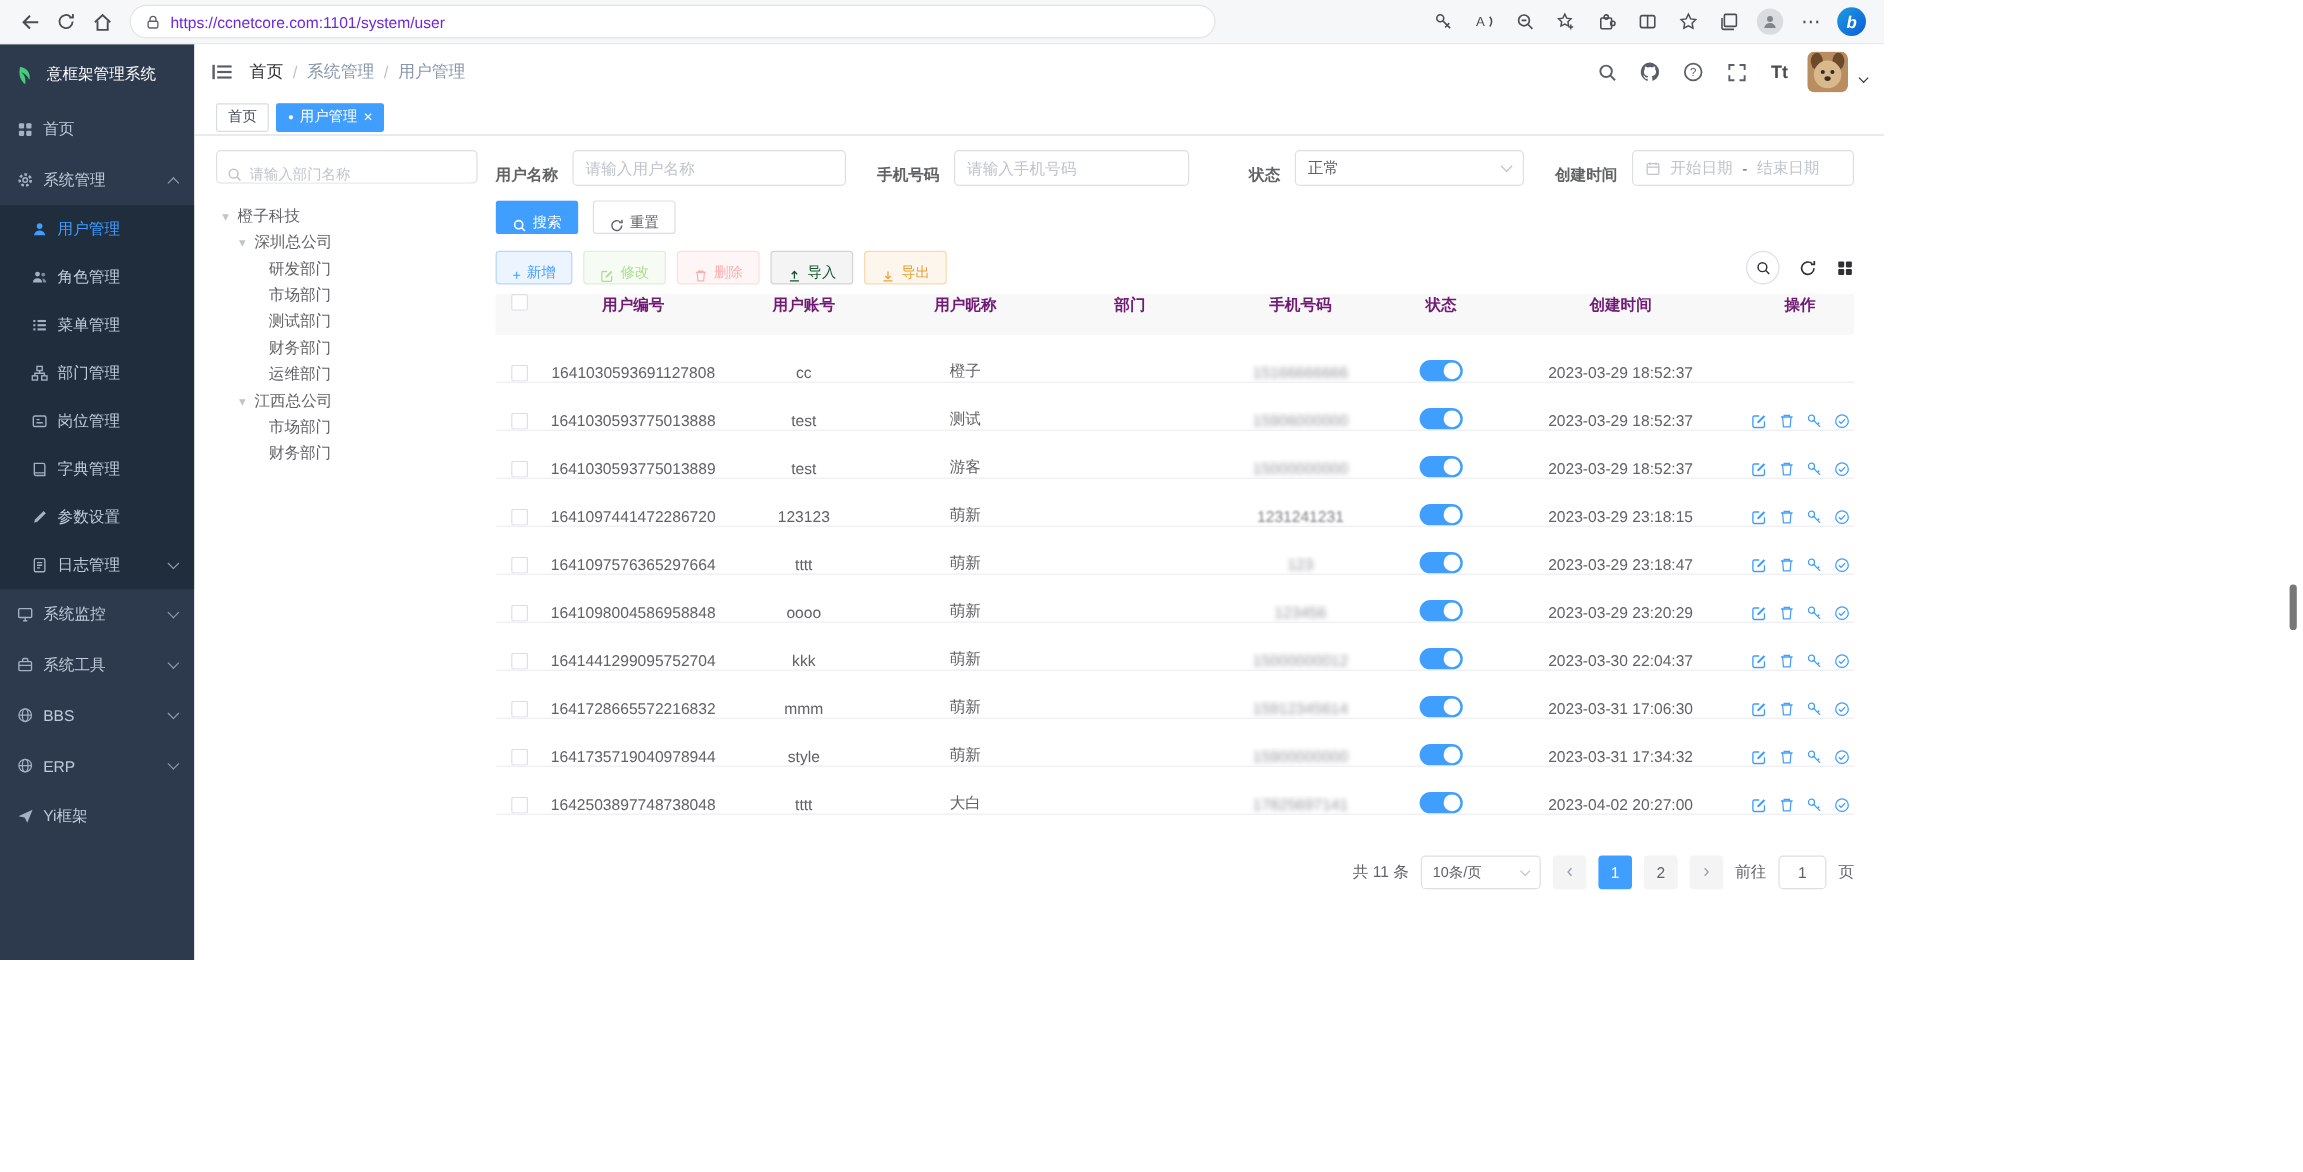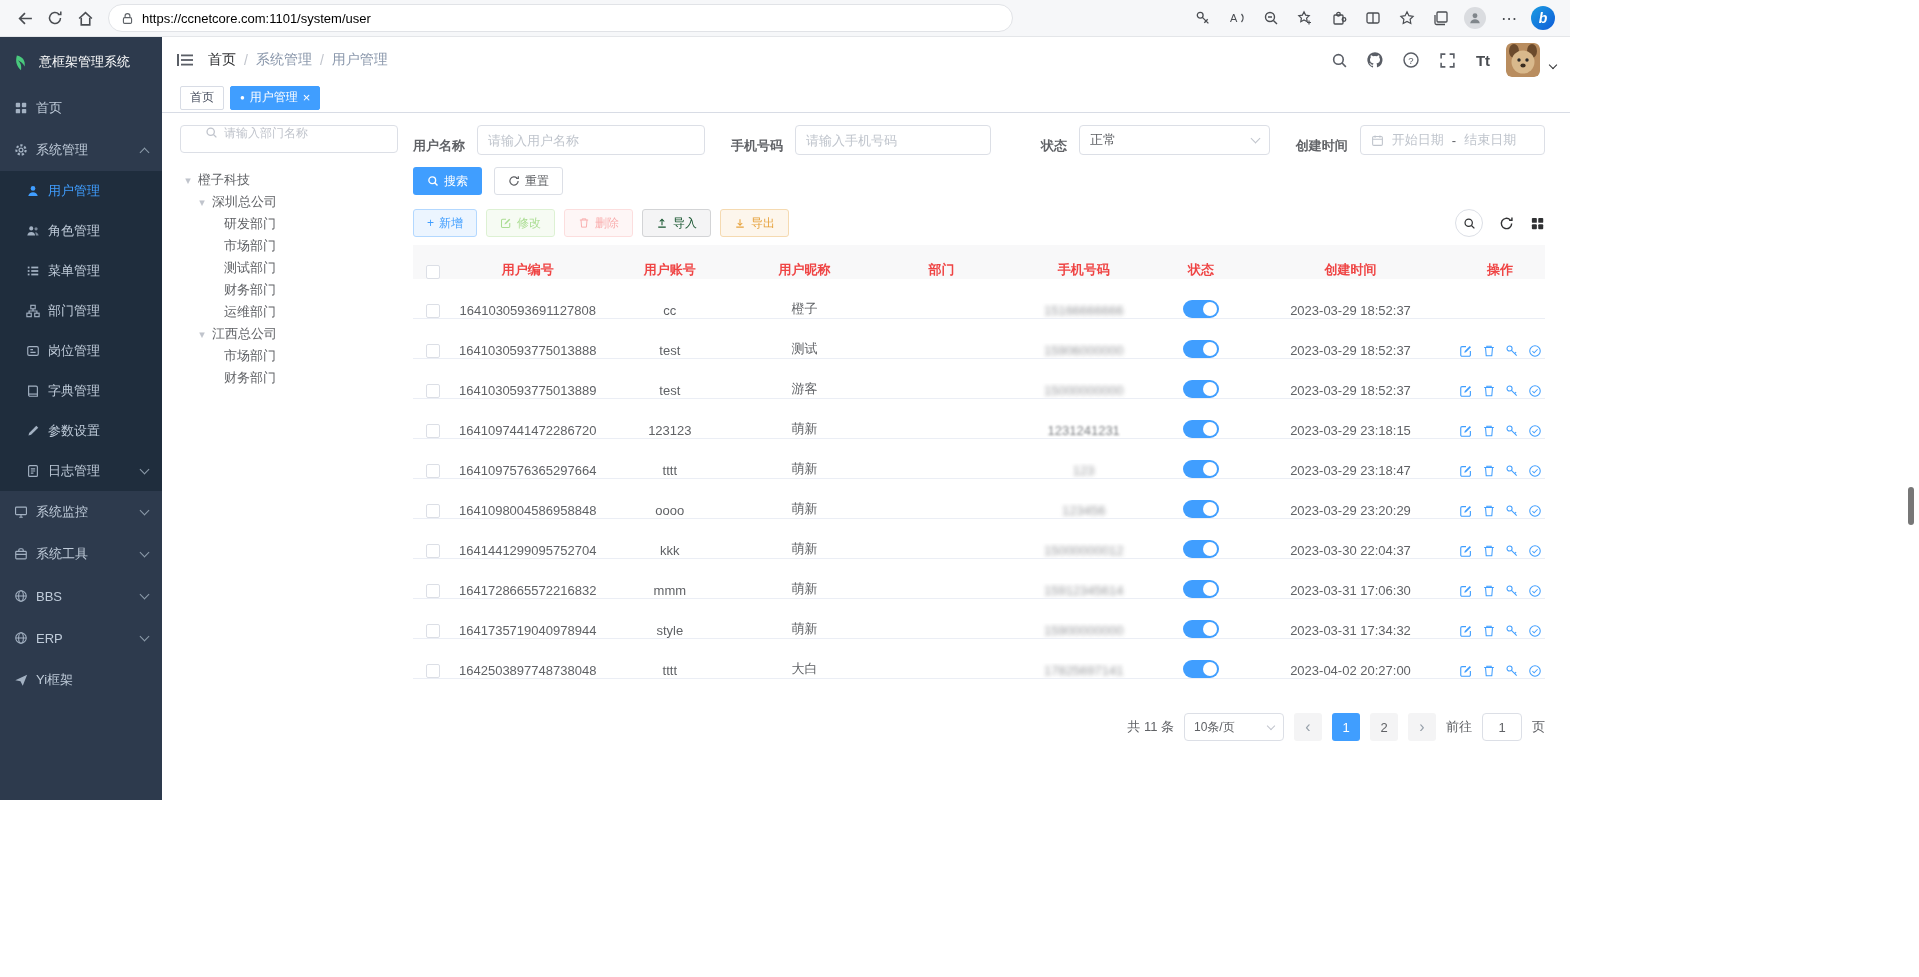--- a/index.html
+++ b/index.html
@@ -5,21 +5,21 @@
 *{margin:0;padding:0;box-sizing:border-box}
 html,body{background:#fff}
 body{font-family:"Liberation Sans","DejaVu Sans",sans-serif;color:#303133}
 .screen{position:relative;width:1919px;height:977px;background:#fff;overflow:hidden}
 .window{position:absolute;left:0;top:0;width:1570px;height:800px;background:#fff;display:flex;flex-direction:column}
 svg{display:block}
 
 .chrome{height:37px;background:#f6f7f9;border-bottom:1px solid #e4e6e9;display:flex;align-items:center;padding:0 10px;flex-shrink:0}
 .nav-ic{width:30px;height:28px;display:flex;align-items:center;justify-content:center;color:#4a4d52;border-radius:4px;flex-shrink:0}
 .addr{height:28px;flex:0 1 905px;background:#fff;border:1px solid #e1e3e7;border-radius:14px;display:flex;align-items:center;padding:0 12px;gap:8px;margin-left:8px;color:#5f6368}
-.addr .url{font-size:13px;color:#000000;white-space:nowrap;overflow:hidden}
+.addr .url{font-size:13px;color:#6d28d9;white-space:nowrap;overflow:hidden}
 .chrome-right{display:flex;align-items:center;margin-left:auto}
 .chrome-right .nav-ic{width:34px}
 .avatar-circle{width:22px;height:22px;border-radius:50%;background:#dadce0;display:flex;align-items:center;justify-content:center;color:#80868b}
 .bing-b{width:24px;height:24px;border-radius:50%;background:linear-gradient(135deg,#1b9de2,#0f5bd8);color:#fff;display:flex;align-items:center;justify-content:center;font-size:14px;font-weight:bold;font-style:italic}
 
 .app{flex:1;display:flex;min-height:0}
 .sidebar{width:162px;background:#2d3a4d;color:#bfcbd9;flex-shrink:0;font-size:13px;overflow:hidden}
 .logo-row{height:50px;display:flex;align-items:center;gap:7px;padding:0 10px;color:#fff;font-weight:normal;font-size:13px;white-space:nowrap}
 .menu-item{height:42px;display:flex;align-items:center;gap:8px;padding:0 14px;cursor:pointer;white-space:nowrap}
 .menu-item .mi{color:#a3b1c2;flex-shrink:0}
@@ -42,55 +42,55 @@
 .avatar-img{width:34px;height:34px;border-radius:6px;overflow:hidden}
 .avatar-caret{width:6px;height:6px;border-right:1.4px solid #303133;border-bottom:1.4px solid #303133;transform:rotate(45deg);margin-top:10px}
 .tabsbar{height:30px;display:flex;align-items:center;gap:6px;padding:0 18px;border-bottom:1px solid #d8dce5;flex-shrink:0}
 .tab{height:24px;display:inline-flex;align-items:center;gap:5px;padding:0 9px;border:1px solid #d8dce5;background:#fff;color:#495060;font-size:12px;cursor:pointer;border-radius:2px}
 .tab.active{background:#409eff;border-color:#409eff;color:#fff}
 .tab .dot{font-size:8px;line-height:1}
 .tab .close{font-size:13px;line-height:1}
 
 .content{flex:1;display:flex;padding:12px 25px 0 18px;gap:15px;min-height:0}
 .tree-panel{width:218px;flex-shrink:0}
-.tree-search{height:28px;border:1px solid #dcdfe6;border-radius:4px;display:flex;align-items:flex-start;gap:6px;padding:0 24px;color:#c0c4cc}
+.tree-search{height:28px;border:1px solid #dcdfe6;border-radius:4px;display:flex;align-items:flex-end;gap:6px;padding:0 8px;color:#c0c4cc}
 .tree-search input{border:0;outline:0;flex:1;font-size:12px;color:#606266;min-width:0}
 .tree-search input::placeholder{color:#c0c4cc}
 .tree{margin-top:16px;font-size:13px;color:#606266}
 .tnode{height:22px;display:flex;align-items:center;gap:4px;cursor:pointer}
 .tnode .caret{color:#c0c4cc;font-size:11px;width:12px;text-align:center}
 .lvl0{padding-left:2px}
 .lvl1{padding-left:16px}
 .lvl2{padding-left:44px}
 .table-panel{flex:1;min-width:0;display:flex;flex-direction:column}
 
 .filter-row{display:flex;align-items:flex-end;flex-wrap:nowrap;margin-bottom:12px}
 .f-label{font-size:13px;font-weight:bold;color:#606266;white-space:nowrap}
 .f-input{height:30px;border:1px solid #dcdfe6;border-radius:4px;font-size:13px;padding:0 10px;color:#606266;outline:0}
 .f-input::placeholder{color:#bfc4cc}
 .sel{height:30px;border:1px solid #dcdfe6;border-radius:4px;display:flex;align-items:center;padding:0 10px;font-size:13px;color:#606266;cursor:pointer}
 .sel .chev2{width:7px;height:7px;border-right:1.4px solid #c0c4cc;border-bottom:1.4px solid #c0c4cc;transform:rotate(45deg);margin-left:auto;margin-top:-3px}
 .daterange{height:30px;border:1px solid #dcdfe6;border-radius:4px;display:flex;align-items:center;gap:8px;padding:0 10px;font-size:13px;color:#bfc4cc;cursor:pointer}
 
-.btn{display:inline-flex;align-items:center;gap:5px;height:28px;padding:0 13px;border-radius:3px;font-size:12px;border:1px solid transparent;cursor:pointer;background:#fff;white-space:nowrap}
+.btn{display:inline-flex;align-items:flex-end;gap:5px;height:28px;padding:0 13px;border-radius:3px;font-size:12px;border:1px solid transparent;cursor:pointer;background:#fff;white-space:nowrap}
 .btn-search{background:#409eff;color:#fff}
 .btn-reset{border-color:#dcdfe6;color:#606266}
 .btn-add{background:#ecf5ff;border-color:#b3d8ff;color:#409eff}
 .btn-mod{background:#f0f9eb;border-color:#c2e7b0;color:#67c23a;opacity:.55}
 .btn-del{background:#fef0f0;border-color:#fbc4c4;color:#f56c6c;opacity:.55}
 .btn-imp{background:#f4f4f5;border-color:#d3d4d6;color:#14532d}
 .btn-exp{background:#fdf6ec;border-color:#f5dab1;color:#e6a23c}
 .search-row{display:flex;align-items:center;gap:12px;margin-bottom:14px}
 .action-row{display:flex;align-items:center;gap:9px;margin-bottom:8px}
 .action-right{margin-left:auto;display:flex;align-items:center;gap:16px;color:#303133}
 .icon-circle{width:28px;height:28px;border:1px solid #dcdfe6;border-radius:50%;display:flex;align-items:center;justify-content:center;color:#303133;cursor:pointer;background:#fff}
 .plain-ic{cursor:pointer;color:#303133}
 
 .tbl{width:100%;font-size:13px;color:#606266}
-.thead{display:flex;align-items:flex-end;height:34px;background:#f8f8f9;color:#ef4444;font-weight:bold}
+.thead{display:flex;align-items:flex-start;height:34px;background:#f8f8f9;color:#701a75;font-weight:bold}
 .trow{display:flex;align-items:flex-end;height:40px;border-bottom:1px solid #ebeef5}
 .td{text-align:center;overflow:hidden;white-space:nowrap;display:flex;align-items:center;justify-content:center}
 .c-check{width:40px}.c-id{width:150px}.c-account{width:135px}.c-nick{width:135px}.c-dept{width:140px}.c-phone{width:145px}.c-status{width:90px}.c-created{width:210px}.c-ops{width:90px;gap:9px}
 .checkbox{width:14px;height:14px;border:1px solid #dcdfe6;border-radius:2px;background:#fff;display:inline-block;cursor:pointer}
 .blurred{filter:blur(2.3px);opacity:.8;color:#7d7f83}
 .blur-light{filter:blur(1px);opacity:.9;color:#6f7276}
 .switch{width:36px;height:18px;border-radius:9px;background:#409eff;position:relative;display:inline-block;cursor:pointer}
 .switch .knob{position:absolute;right:2px;top:2px;width:14px;height:14px;border-radius:50%;background:#fff}
 .op-ic{color:#409eff;cursor:pointer}
 

